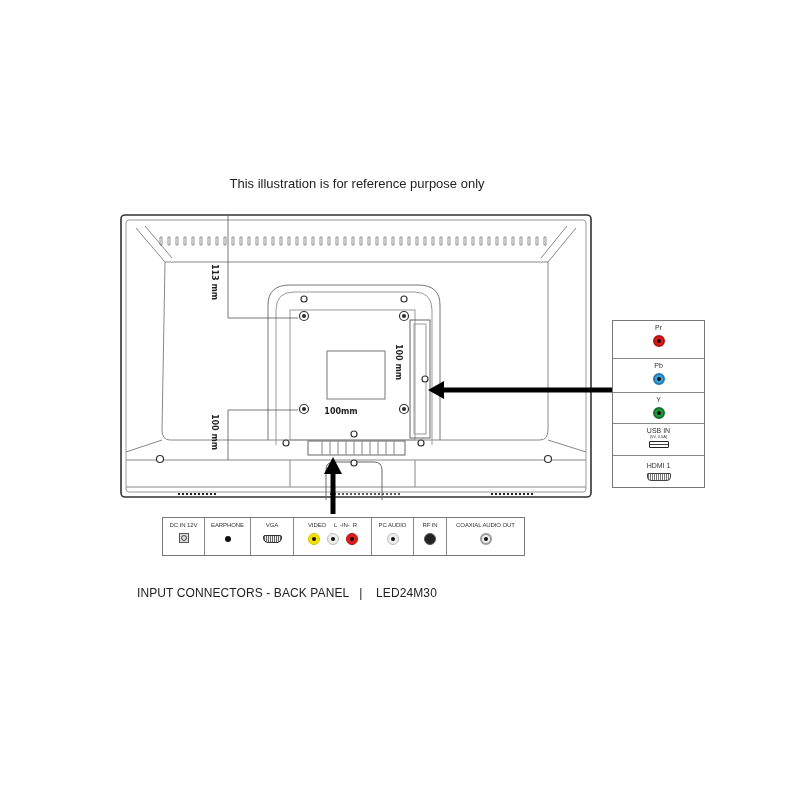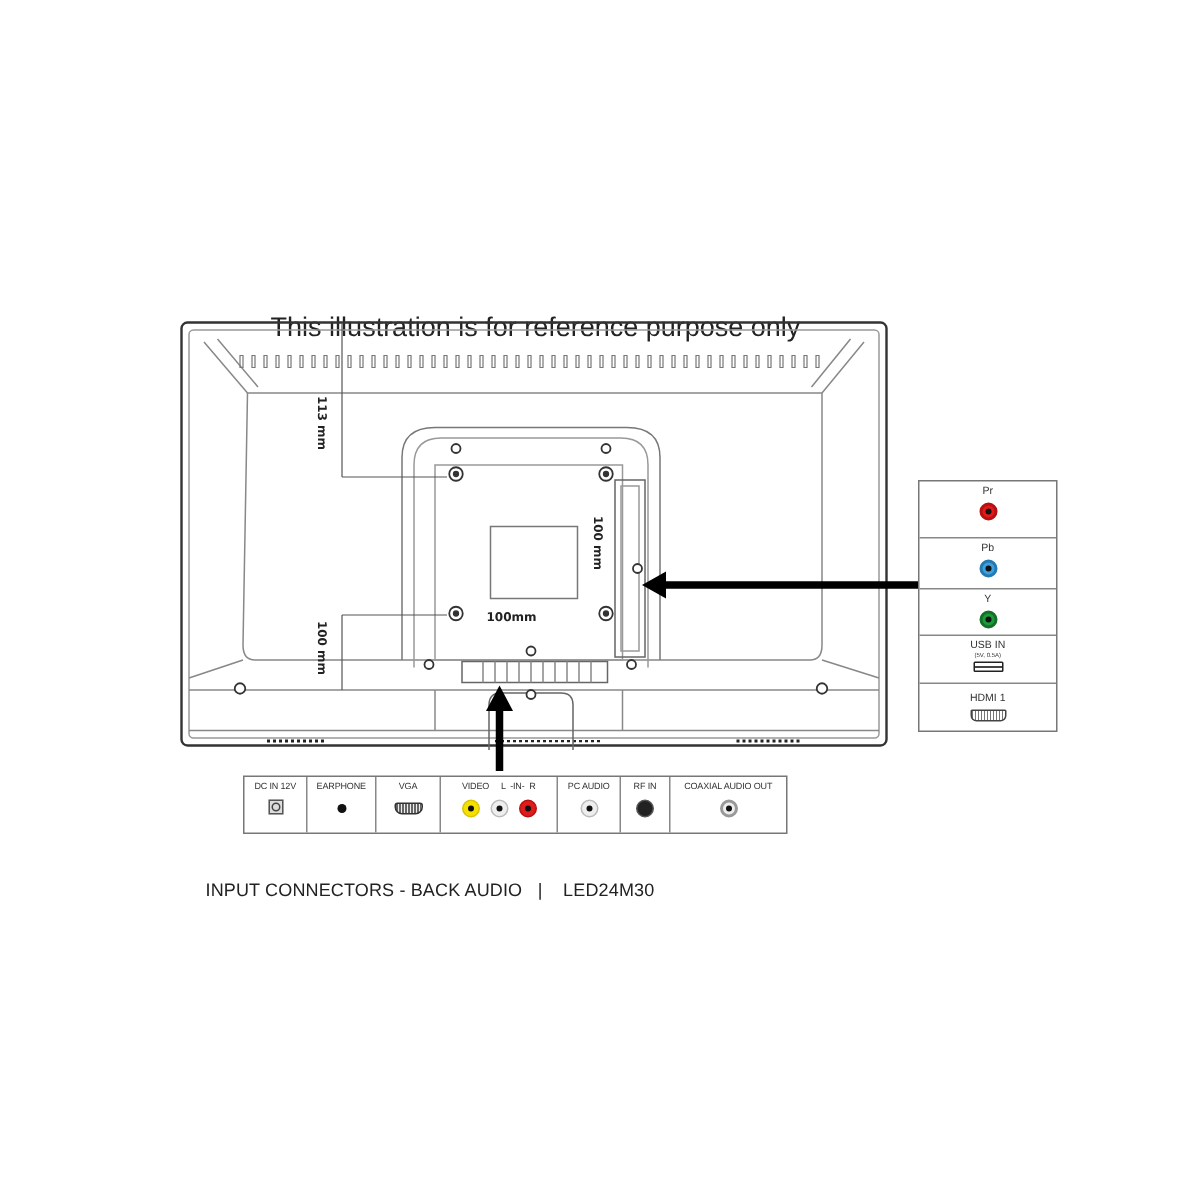--- a/index.html
+++ b/index.html
@@ -1,18 +1,18 @@
 <!DOCTYPE html>
 <html><head>
 <meta charset="utf-8">
 <style>
   html, body { margin:0; padding:0; background:#ffffff; }
   body { width:800px; height:800px; position:relative; overflow:hidden; font-family:"Liberation Sans", sans-serif; color:#222; }
   .abs { position:absolute; }
-  .disclaimer { left:0; width:714px; top:208px; text-align:center; font-size:18px; color:#222; }
+  .disclaimer { left:0; width:714px; top:176px; text-align:center; font-size:13px; color:#222; }
   .caption { left:137px; top:586px; font-size:12px; color:#222; letter-spacing:0.1px; white-space:pre; }
   svg.tv { position:absolute; left:0; top:0; }
   .dim { font-family:"DejaVu Sans", sans-serif; font-weight:bold; font-size:8px; fill:#222; }
 
   
   .strip { left:162px; top:517px; width:363px; height:39px; border:1px solid #777; display:flex; box-sizing:border-box; background:#fff; }
   .cell { border-right:1px solid #888; box-sizing:border-box; display:flex; flex-direction:column; align-items:center; padding-top:4px; }
   .cell:last-child { border-right:none; }
   .lbl { font-family:"Liberation Sans", sans-serif; font-size:6px; color:#333; white-space:pre; letter-spacing:-0.1px; }
   .jacks { display:flex; gap:7px; margin-top:5px; align-items:center; }
@@ -178,13 +178,13 @@
     <span class="rfin"></span>
   </div>
   <div class="cell" style="flex:1">
     <span class="lbl">COAXIAL AUDIO OUT</span>
     <div class="jacks">
         <span class="rca" style="background:#eee;border-color:#999;border-width:2px"></span>
       </div>
   </div>
 </div>
 
-<div class="abs caption">INPUT CONNECTORS - BACK AUDIO   |    LED24M30</div>
+<div class="abs caption">INPUT CONNECTORS - BACK PANEL   |    LED24M30</div>
 
 </body></html>

